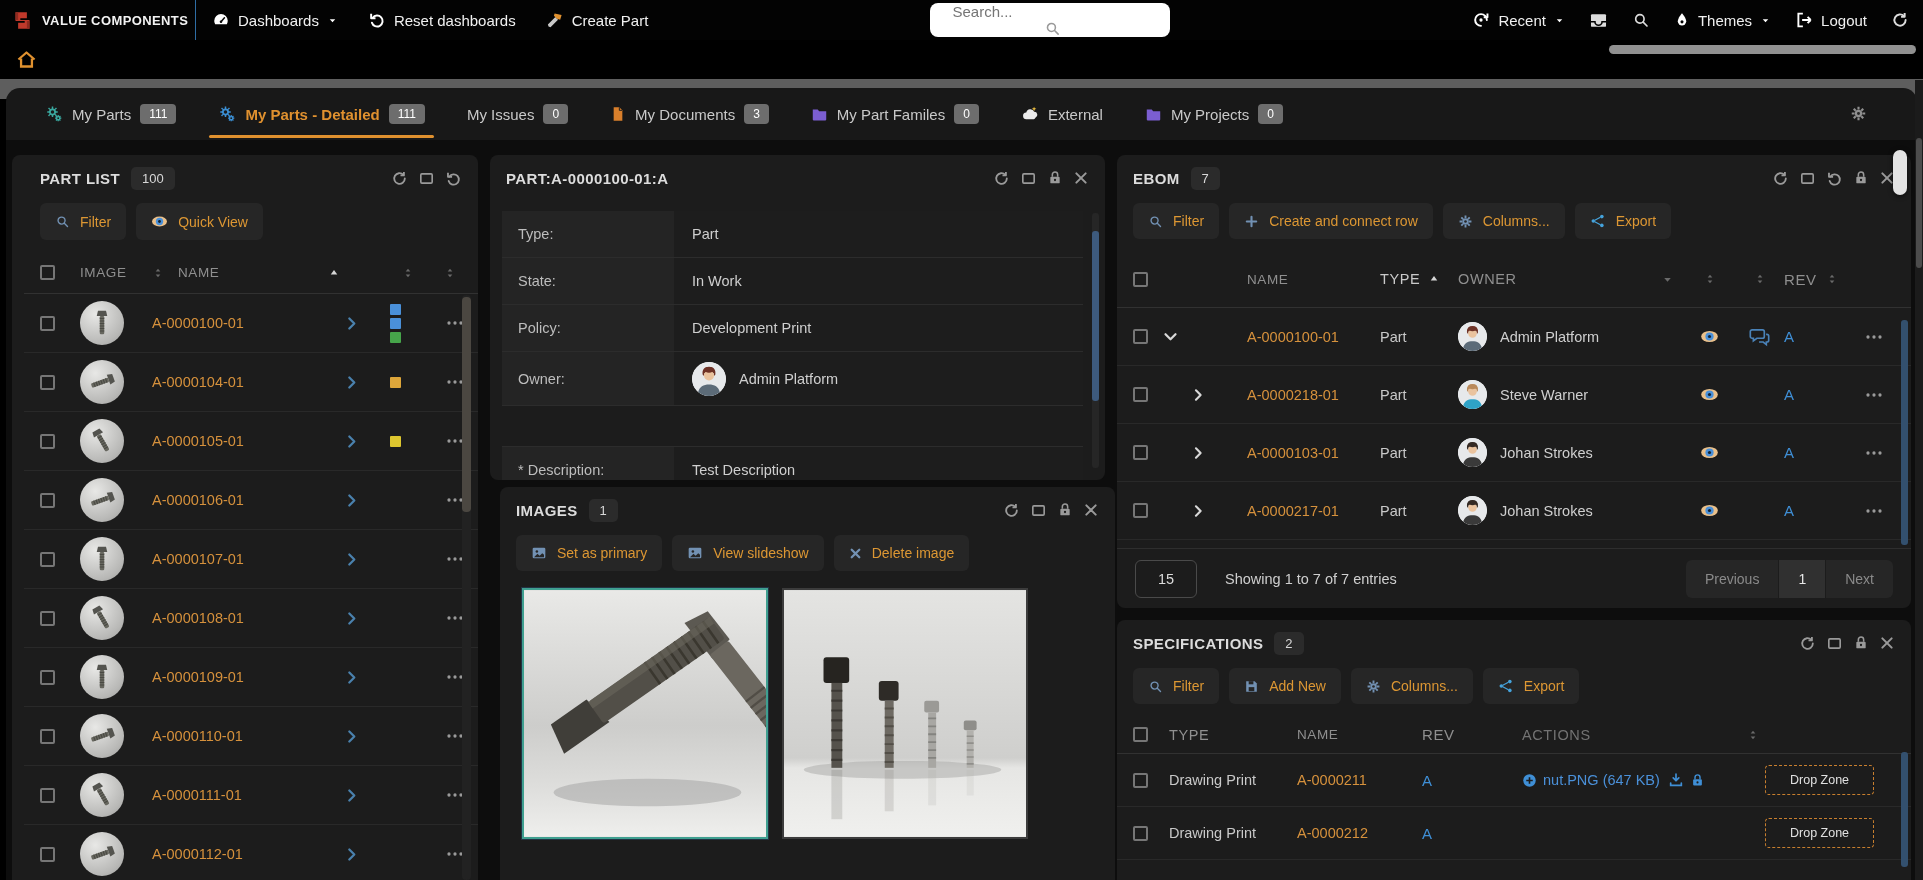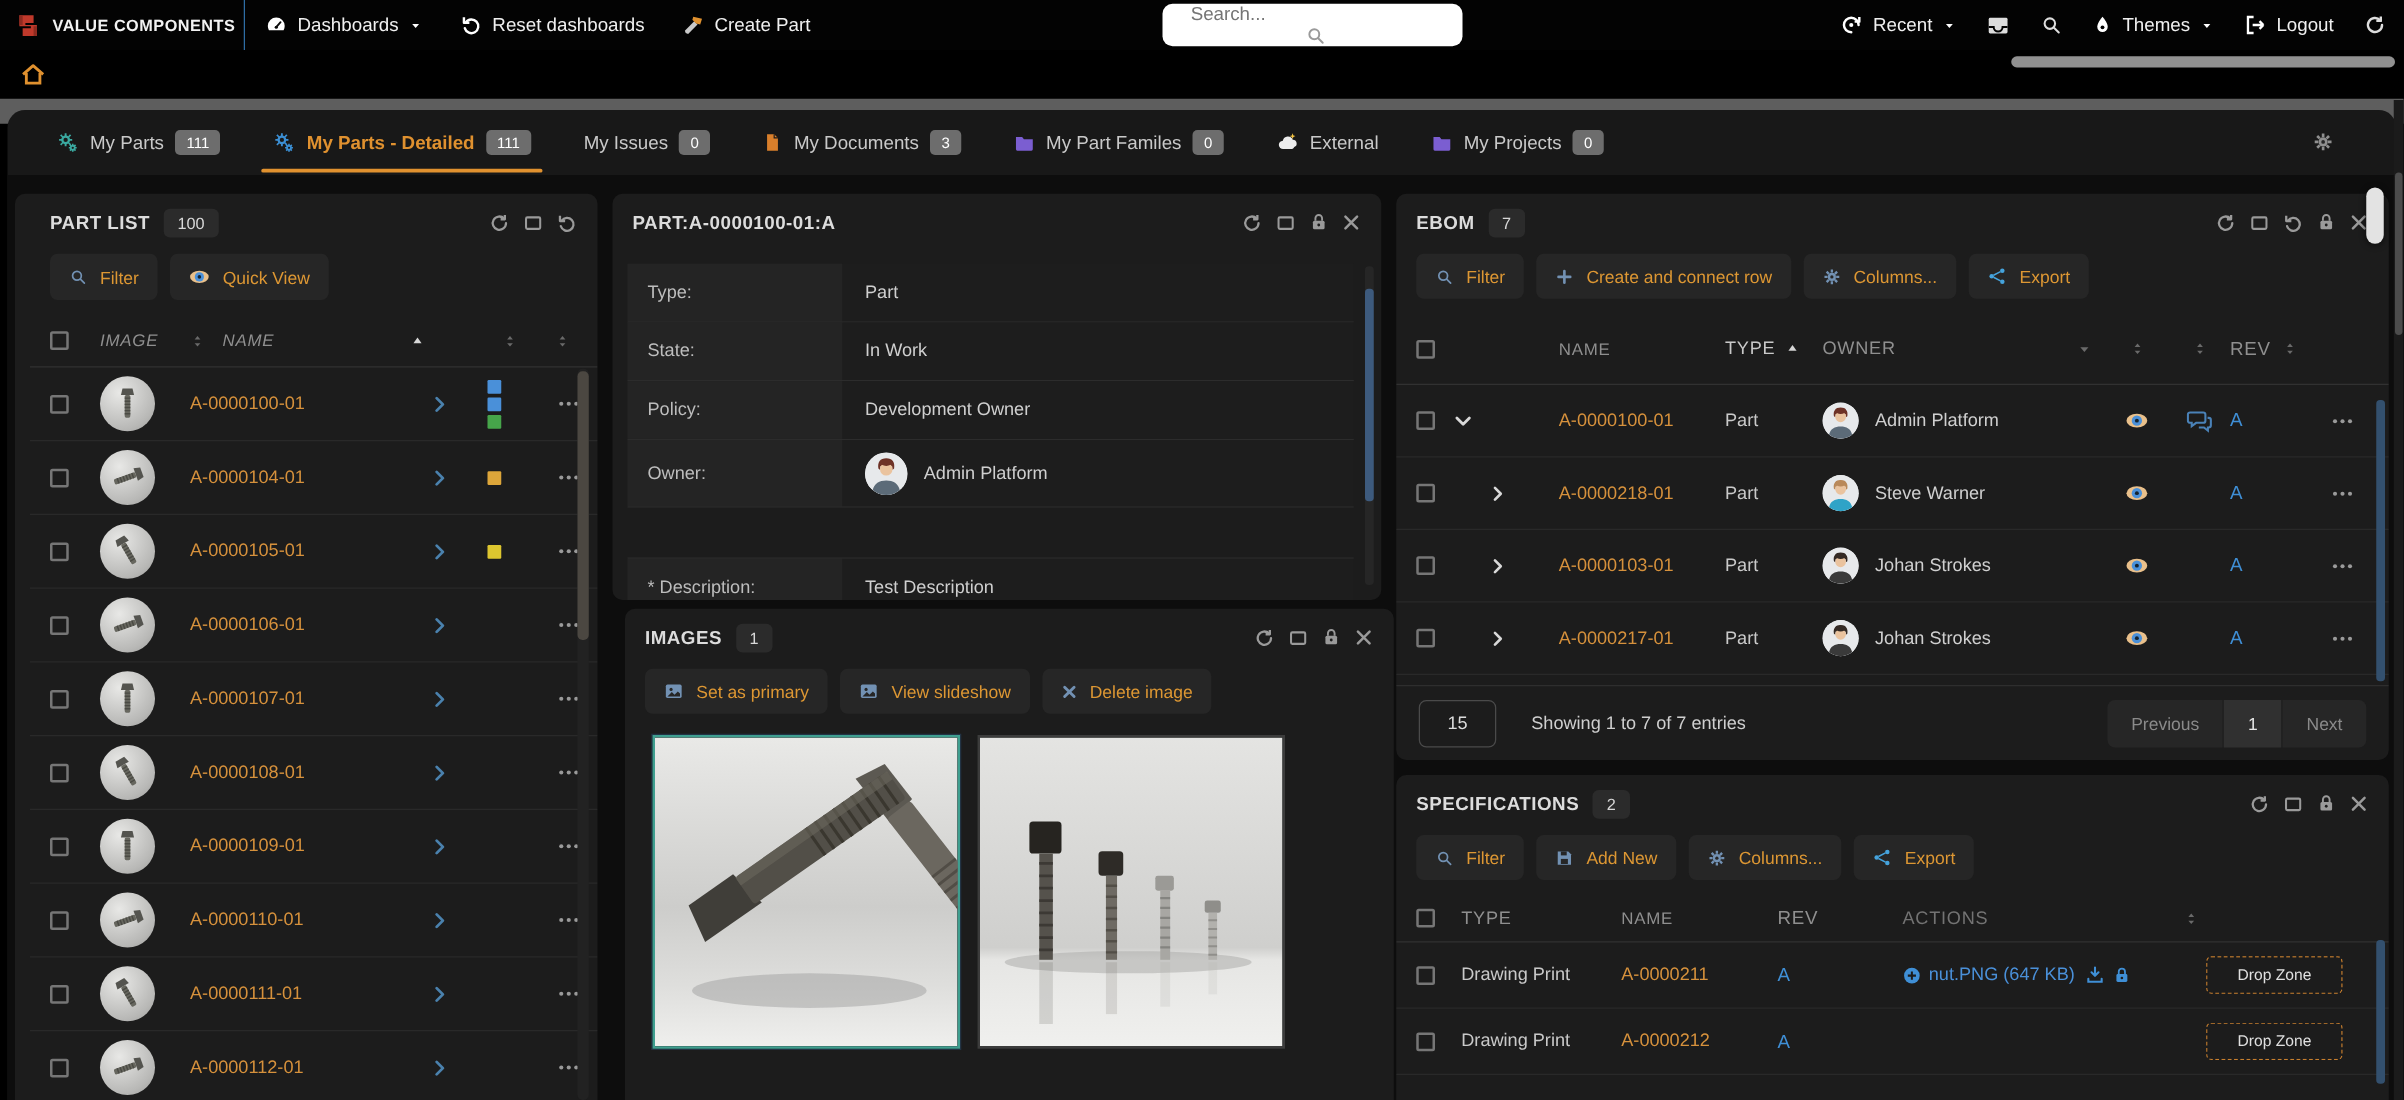--- a/index.html
+++ b/index.html
@@ -56,21 +56,21 @@
   .sort.on { color:#d6d6d6; }
   .link { color:#d6913c; font-size:14.5px; cursor:pointer; white-space:nowrap; }
   .dots { color:#9a9a9a; cursor:pointer; }
   .avatar { border-radius:50%; background:#e7e9eb; flex:none; }
   .av-admin { --hair:#6e3226; --shirt:#5c6b78; }
   .av-steve { --hair:#b9895a; --shirt:#2fa3c7; }
   .av-johan { --hair:#342a24; --shirt:#3a3a3a; }
 
   
   #p-partlist { left:12px; top:155px; width:466px; height:725px; border-radius:8px 8px 0 0;padding-left:12px; }
-  .pl-th { display:flex; align-items:center; height:42px; border-bottom:1px solid #313131; color:#8f8f8f; font-size:13.5px; letter-spacing:.6px; padding-left:16px;font-style:italic; }
+  .pl-th { display:flex; align-items:center; height:42px; border-bottom:1px solid #313131; color:#8f8f8f; font-size:13.5px; letter-spacing:.6px; padding-left:16px; }
   .pl-row { display:flex; align-items:center; height:59px; border-bottom:1px solid #292929; padding-left:16px; }
   .c-cb { width:40px; display:flex; }
   .c-img { width:72px; display:flex; }
   .pimg { width:44px; height:44px; border-radius:50%; background:radial-gradient(circle at 35% 30%, #e8e8e6, #b8b8b6 70%, #9a9a98); display:flex; align-items:center; justify-content:center; overflow:hidden; }
   .pimg svg { color:#4c4c48; }
   .pl-row:nth-child(odd) .pimg svg { transform:rotate(70deg); }
   .pl-row:nth-child(3n) .pimg svg { transform:rotate(-30deg); }
   .c-name { width:192px; }
   .c-chev { width:46px; color:#4a81ad; }
   .c-status { width:56px; }
@@ -761,21 +761,21 @@
     <div class="frow">
       <div class="flabel">Type:</div>
       <div class="fval">Part</div>
     </div>
     <div class="frow">
       <div class="flabel">State:</div>
       <div class="fval">In Work</div>
     </div>
     <div class="frow">
       <div class="flabel">Policy:</div>
-      <div class="fval">Development Owner</div>
+      <div class="fval">Development Print</div>
     </div>
     <div class="frow owner">
       <div class="flabel">Owner:</div>
       <div class="fval">
         <svg class="avatar av-admin" width="34" height="34">
             <use href="#i-avatar"></use>
           </svg>
         <span>Admin Platform</span>
       </div>
     </div>

